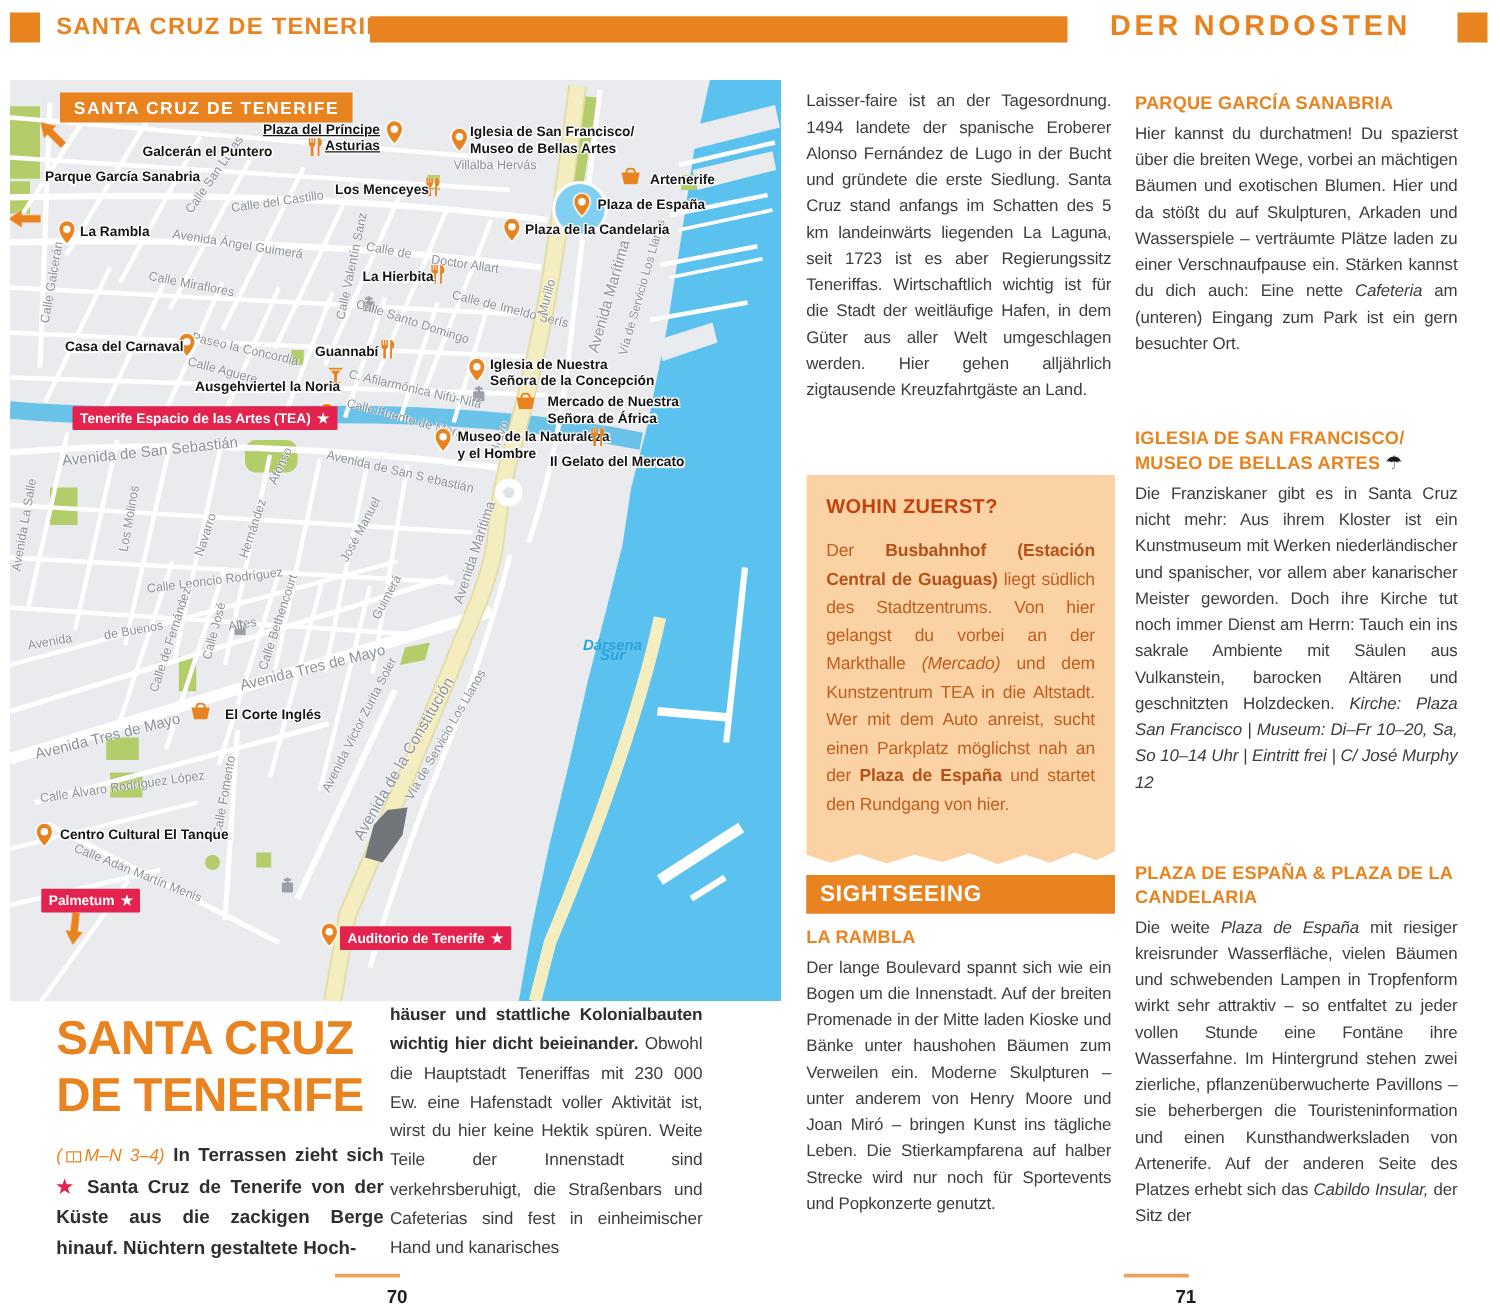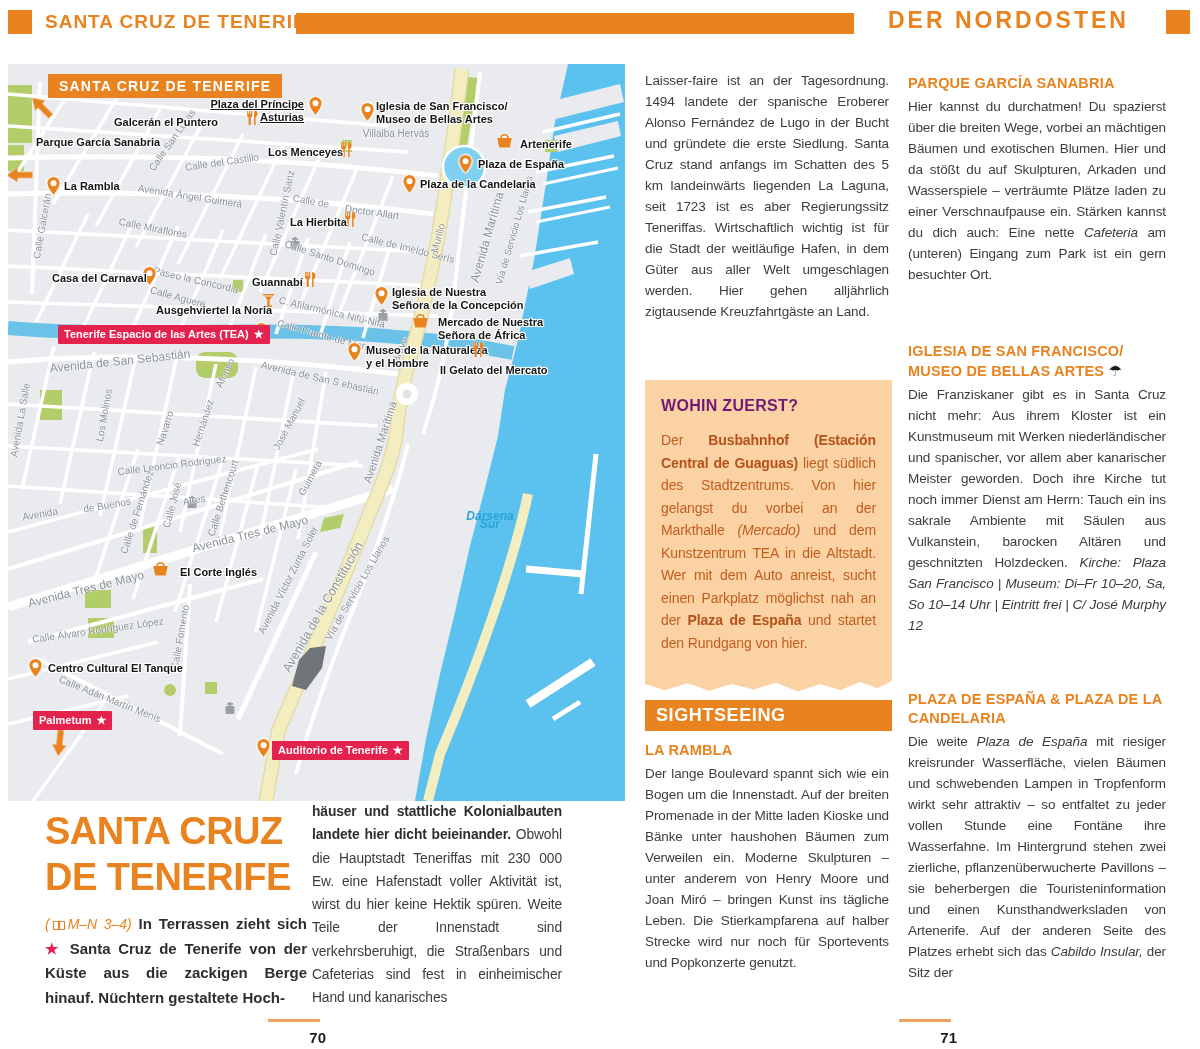--- a/index.html
+++ b/index.html
@@ -43,21 +43,21 @@
   
   .body-text { position:absolute; font-size:13.5px; line-height:21px; letter-spacing:-0.1px;
           color:#3c3c3e; text-align:justify; }
   .sub { position:absolute; font-size:14.5px; line-height:19px; font-weight:bold; color:#e8831f;
           letter-spacing:0.2px; }
   .banner { position:absolute; left:645px; top:700px; width:247px; height:31px; background:#e8831f;
           color:#fff; font-size:18px; font-weight:bold; letter-spacing:0.6px; padding:5px 0 16px 11px; }
   .wohin { position:absolute; left:645px; top:380px; width:247px; height:312px; background:#fad2a4;
           padding:17px 16px 0 16px;
           clip-path:polygon(0 0,100% 0,100% 96.5%,94% 98.8%,87% 96.8%,79% 99.4%,71% 97.4%,62% 99.8%,53% 97%,44% 99.2%,35% 97.4%,26% 99.6%,17% 97.2%,8% 99.4%,0 97.4%); }
-  .wohin-title { font-size:16px; font-weight:bold; color:#701a75; letter-spacing:0.3px; margin-bottom:14px; }
+  .wohin-title { font-size:16px; font-weight:bold; color:#c2410c; letter-spacing:0.3px; margin-bottom:14px; }
   .wohin-body { font-size:14px; line-height:22.5px; color:#c25d20; text-align:justify; letter-spacing:-0.1px; }
   .wohin-body b { color:#b5511a; }
   .rsec { position:absolute; left:908px; width:258px; }
   .rsec .sub { position:static; margin-bottom:3px; }
   .rsec .body-text { position:static; }
   .umb { color:#1a1a1a; font-size:15px; font-weight:normal; }
 
   
   .intro-title { position:absolute; left:45px; top:808px; font-size:38px; line-height:46px;
           font-weight:bold; color:#e8831f; letter-spacing:-0.5px; }
@@ -467,21 +467,21 @@
   </section>
 
   <h1 class="intro-title">
     <span>SANTA CRUZ</span><br><span>DE TENERIFE</span>
   </h1>
   <p class="lead">
     <span class="ref"><span>(</span><span class="ref-icon"></span><span>M–N 3–4)</span></span>
     <span><b>In Terrassen zieht sich <span class="lead-star">★</span> Santa Cruz de Tenerife von der Küste aus die zackigen Berge hinauf. Nüchtern gestaltete Hoch-</b></span>
   </p>
 
-  <div class="body-text col2"><b>häuser und stattliche Kolonialbauten landete hier dicht beieinander.</b> Obwohl die Hauptstadt Teneriffas mit 230&nbsp;000 Ew. eine Hafenstadt voller Aktivität ist, wirst du hier keine Hektik spüren. Weite Teile der Innenstadt sind verkehrsberuhigt, die Straßenbars und Cafeterias sind fest in einheimischer Hand und kanarisches</div>
+  <div class="body-text col2"><b>häuser und stattliche Kolonialbauten wichtig hier dicht beieinander.</b> Obwohl die Hauptstadt Teneriffas mit 230&nbsp;000 Ew. eine Hafenstadt voller Aktivität ist, wirst du hier keine Hektik spüren. Weite Teile der Innenstadt sind verkehrsberuhigt, die Straßenbars und Cafeterias sind fest in einheimischer Hand und kanarisches</div>
 
   <div class="pagenum" style="left:262px">
     <div class="pg-rule"></div>
     <span>70</span>
   </div>
   <div class="pagenum" style="left:893px">
     <div class="pg-rule"></div>
     <span>71</span>
   </div>
 

